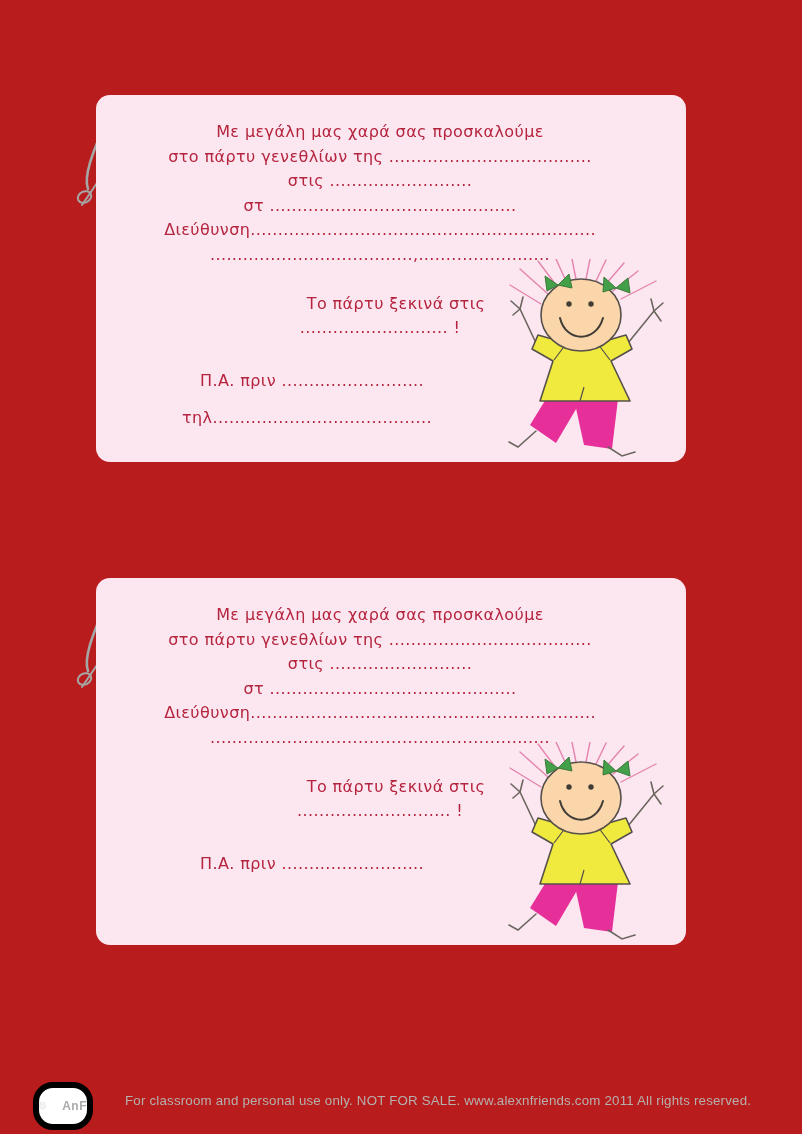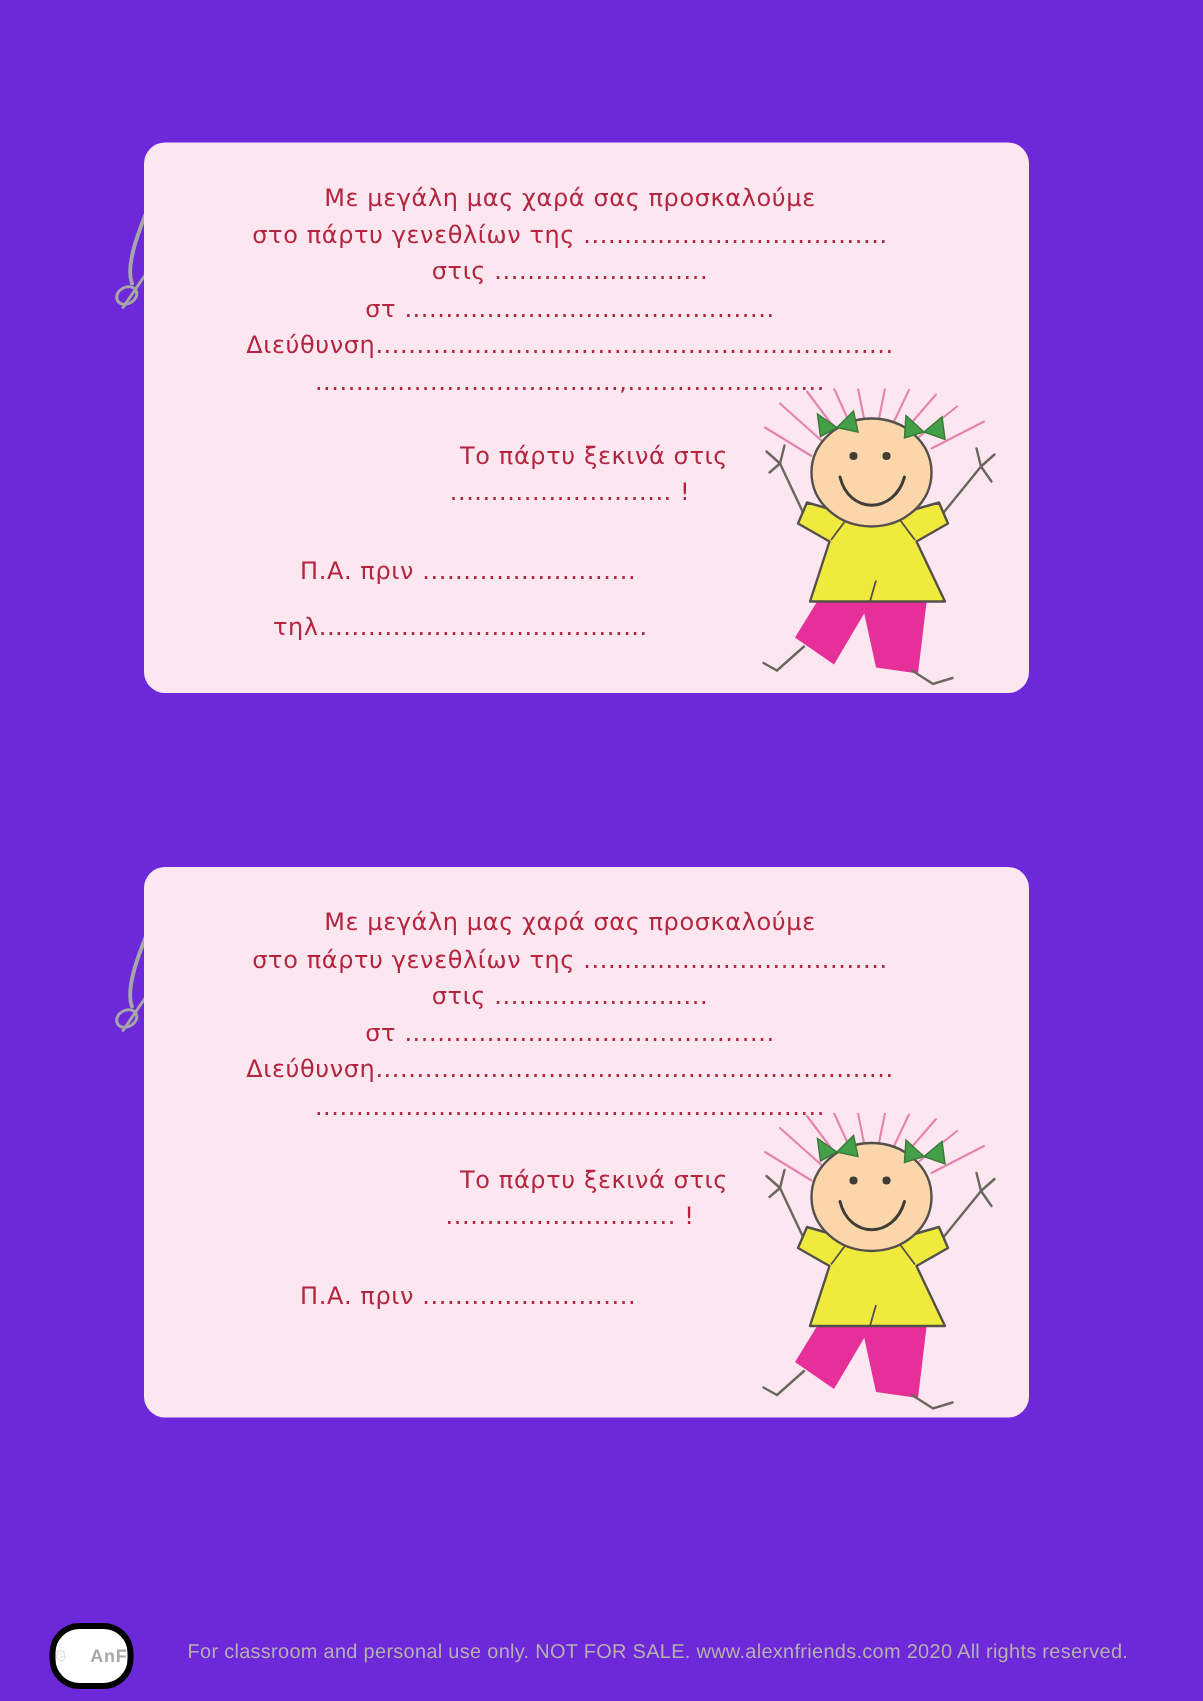--- a/index.html
+++ b/index.html
@@ -1,20 +1,20 @@
 <!DOCTYPE html>
 <html><head>
 <meta charset="utf-8">
 <title>Greek Birthday Party Invitation Printable</title>
 <style>
   html,body{margin:0;padding:0;background:#ffffff;}
   .page{
     position:relative;
     width:802px;height:1134px;
-    background:#6d28d9;
+    background:#b91c1c;
     overflow:hidden;
     font-family:"DejaVu Sans",sans-serif;
   }
   .card{
     position:absolute;
     left:96px;
     width:590px;height:367px;
     background:#fce7f1;
     border-radius:14px;
   }
@@ -64,21 +64,21 @@
 
   .footer{
     position:absolute;
     left:0;top:1072px;
     width:802px;height:62px;
   }
   .logo{
     position:absolute;
     left:33px;top:10px;
     width:48px;height:36px;
-    border:4px solid #000000;
+    border:6px solid #000000;
     border-radius:20px;
     display:flex;
     align-items:center;
     justify-content:center;
     gap:16px;
     color:#a9a9a9;
     background:#ffffff;
   }
   .logo-text{
     font-size:12px;
@@ -231,16 +231,16 @@
   </div>
 
   <div class="footer">
     <div class="logo">
       <svg width="18" height="22" viewBox="0 0 18 22" fill="none" stroke="#b0b0b0" stroke-width="0.9">
         <path d="M9,3 C4,1 1,5 3,9 C1,11 2,16 6,17 C7,20 12,20 14,17 C17,15 16,10 14,9 C16,5 13,2 9,3 Z"></path>
         <path d="M5,8 C7,6 9,7 10,9 M7,12 C9,14 12,13 13,11 M4,4 L2,2 M14,4 L16,2"></path>
       </svg>
       <span class="logo-text">AnF</span>
     </div>
-    <div class="footer-text">For classroom and personal use only. NOT FOR SALE. www.alexnfriends.com 2020  All rights reserved.</div>
+    <div class="footer-text">For classroom and personal use only. NOT FOR SALE. www.alexnfriends.com 2011  All rights reserved.</div>
   </div>
 
 </div>
 
 </body></html>

